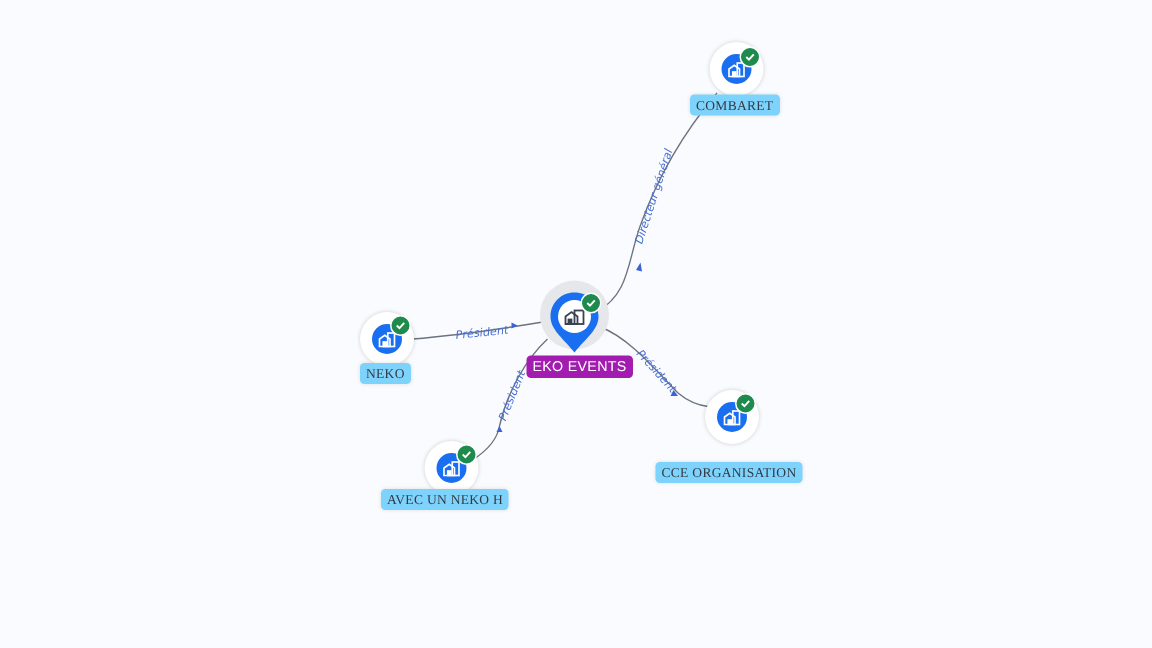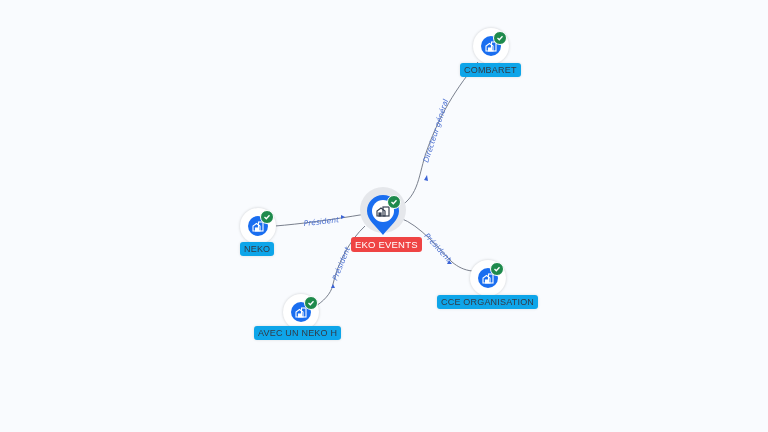--- a/index.html
+++ b/index.html
@@ -24,33 +24,34 @@
     border-radius: 50%; background: #1a6ef0;
     display: flex; align-items: center; justify-content: center;
   }
   .check {
     position: absolute; width: 12px; height: 12px; border-radius: 50%;
     background: #1e8a4c; border: 1px solid #ffffff;
     display: flex; align-items: center; justify-content: center;
   }
   .node-label {
     position: absolute; white-space: nowrap;
-    font-size: 9px; color: #333a46; background: #0ea5e9;
+    font-size: 9px; color: #333a46; background: #7dd3fc;
     padding: 2px 4px; border-radius: 3px;
     box-shadow: 0 0 3px rgba(0,0,0,0.12);
     letter-spacing: 0.2px;
+    font-family: Liberation Serif, serif;
   }
 
   .center-halo {
     position: absolute; left: 360px; top: 187px; width: 46px; height: 46px;
     border-radius: 50%; background: #e5e7eb;
   }
   .center-label {
     position: absolute; left: 351px; top: 237px; white-space: nowrap;
-    font-size: 9.5px; color: #ffffff; background: #ef4444;
+    font-size: 9.5px; color: #ffffff; background: #a21caf;
     padding: 2px 4px; border-radius: 3px; letter-spacing: 0.2px;
   }
 </style>
 </head>
 <body>
 
 <svg id="graph" viewBox="0 0 768 432">
 
   <g>
     <path class="edge-path" d="M398,208 C420,195 418,175 427,150 C436,125 450,95 478,62"></path>
@@ -163,13 +164,13 @@
         <rect x="3.5" y="8" width="2" height="3" fill="#ffffff"></rect>
       </g>
     </svg>
   </div>
   <div class="check" style="left:20px; top:2px;">
     <svg width="8" height="8" viewBox="0 0 8 8">
         <path d="M1.5,4 L3.3,5.8 L6.5,2.3" stroke="#fff" stroke-width="1.3" fill="none"></path>
       </svg>
   </div>
 </div>
-<div class="node-label" style="left:437px; top:295px;">CCE ORGANISATION</div>
+<div class="node-label" style="left:437px; top:308px;">CCE ORGANISATION</div>
 
 </body></html>

